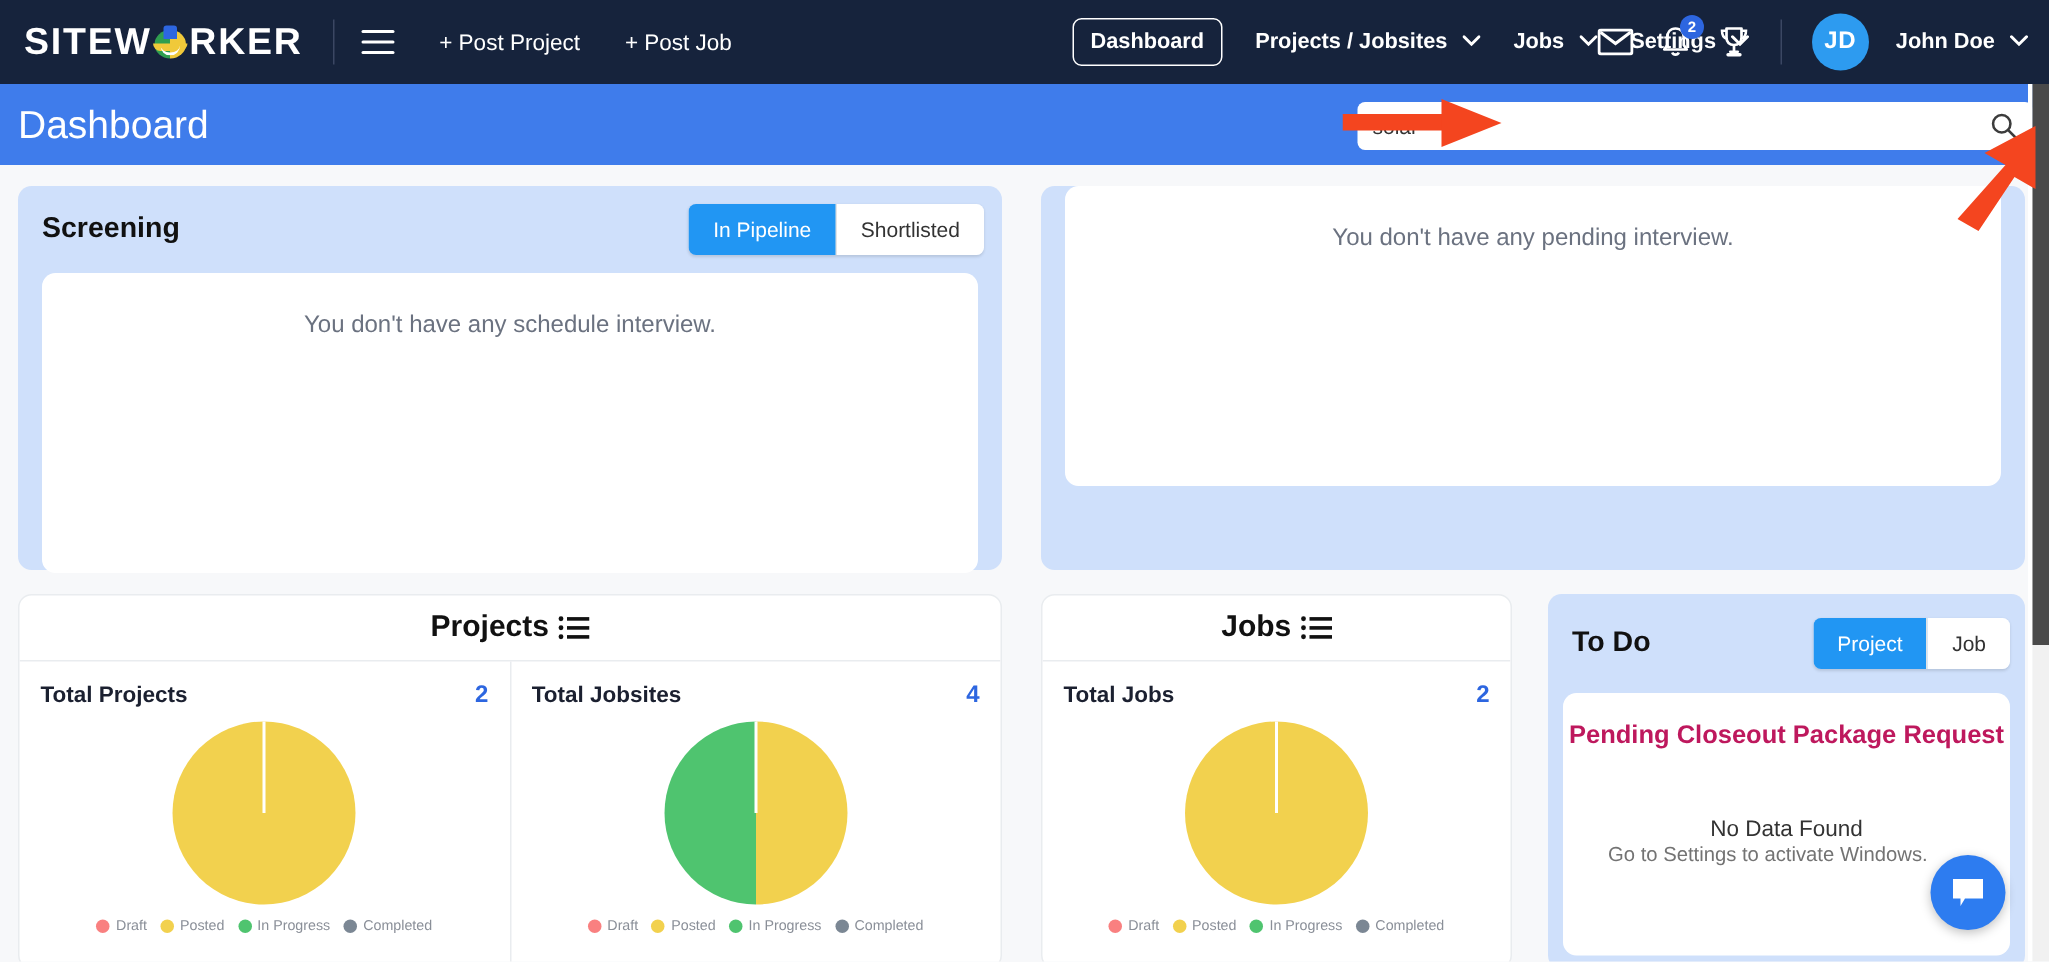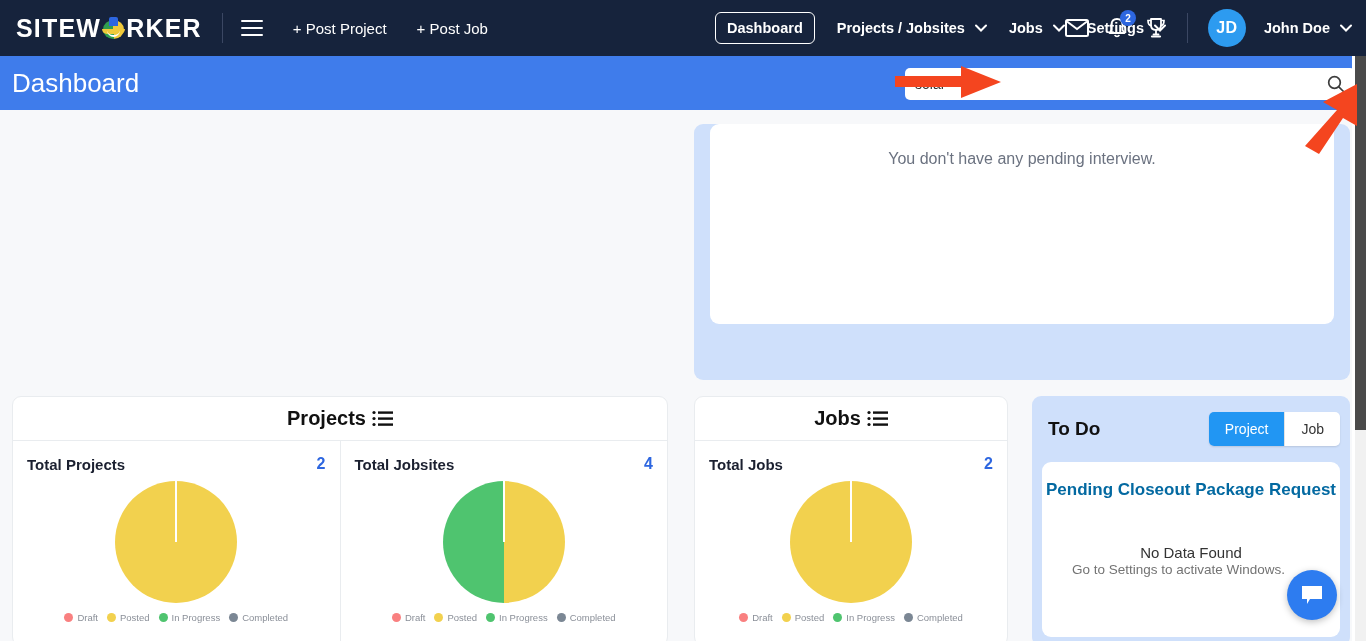--- a/index.html
+++ b/index.html
@@ -134,21 +134,21 @@
   }
   .card-white-head {
     height: 44px; display: flex; align-items: center; justify-content: center;
     border-bottom: 1px solid #e9ecef; gap: 6px;
   }
   .card-white-title { font-size: 20px; font-weight: bold; color: #111; }
   .list-icon { display: flex; align-items: center; }
   .stat-cols { display: flex; height: calc(100% - 44px); }
   .stat-col { flex: 1; padding: 14px 14px 0 14px; position: relative; }
   .stat-col + .stat-col { border-left: 1px solid #e9ecef; }
-  .stat-row { display: flex; justify-content: space-between; align-items: center; gap: 14px; }
+  .stat-row { display: flex; justify-content: space-between; align-items: flex-start; gap: 14px; }
   .stat-label { font-size: 15px; font-weight: bold; color: #1b2030; }
   .stat-value { font-size: 16px; font-weight: bold; color: #2d66e0; }
   .pie-wrap { display: flex; justify-content: center; margin-top: 8px; }
   .pie { border-radius: 50%; position: relative; }
   .pie-split { position: absolute; left: 50%; top: 0; width: 2px; height: 50%; background: #ffffff; transform: translateX(-50%); }
   .legend {
     display: flex; justify-content: center; align-items: center;
     gap: 9px; margin-top: 9px; flex-wrap: nowrap;
   }
   .legend-item { display: flex; align-items: center; gap: 4px; }
@@ -157,21 +157,21 @@
 
   
   .todo-head {
     height: 66px; display: flex; align-items: center;
     justify-content: space-between; padding: 0 10px 0 16px;
   }
   .todo-inner {
     background: #ffffff; border-radius: 9px;
     margin: 0 10px 10px 10px; height: 175px; padding-top: 18px; position: relative;
   }
-  .todo-title { font-size: 17px; font-weight: bold; color: #0369a1; text-align: center; }
+  .todo-title { font-size: 17px; font-weight: bold; color: #be185d; text-align: center; }
   .todo-empty { font-size: 15px; color: #333; text-align: center; margin-top: 44px; }
 
   
   .watermark {
     position: absolute; left: 1072px; top: 560px;
     color: #9aa0a6; pointer-events: none; z-index: 5;
   }
   .wm1 { font-size: 22px; color: #b0b4b9; }
   .wm2 { font-size: 13.5px; color: #737373; margin-top: 2px; }
 
@@ -304,20 +304,32 @@
   <div class="search-box">
     <input class="search-input" type="text" value="solar" style="">
     <span class="search-icon">
       <svg width="18" height="18" viewBox="0 0 18 18">
         <circle cx="7.5" cy="7.5" r="5.8" fill="none" stroke="#3c3c3c" stroke-width="1.7"></circle>
         <path d="M11.8 11.8 L16.5 16.5" stroke="#3c3c3c" stroke-width="1.7" stroke-linecap="round"></path>
       </svg>
     </span>
   </div>
 
+  <div class="card-blue" style="left:12px; top:124px; width:656px; height:256px;">
+    <div class="card-blue-head">
+      <div class="card-blue-title">Screening</div>
+      <div class="toggle-grp">
+        <div class="toggle-btn active">In Pipeline</div>
+        <div class="toggle-btn">Shortlisted</div>
+      </div>
+    </div>
+    <div class="card-inner">
+      <div class="empty-msg">You don't have any schedule interview.</div>
+    </div>
+  </div>
 
   <div class="card-blue" style="left:694px; top:124px; width:656px; height:256px;">
     <div class="card-inner">
       <div class="empty-msg">You don't have any pending interview.</div>
     </div>
   </div>
 
   <div class="card-white" style="left:12px; top:396px; width:656px; height:250px;">
     <div class="card-white-head">
       <span class="card-white-title">Projects</span>

